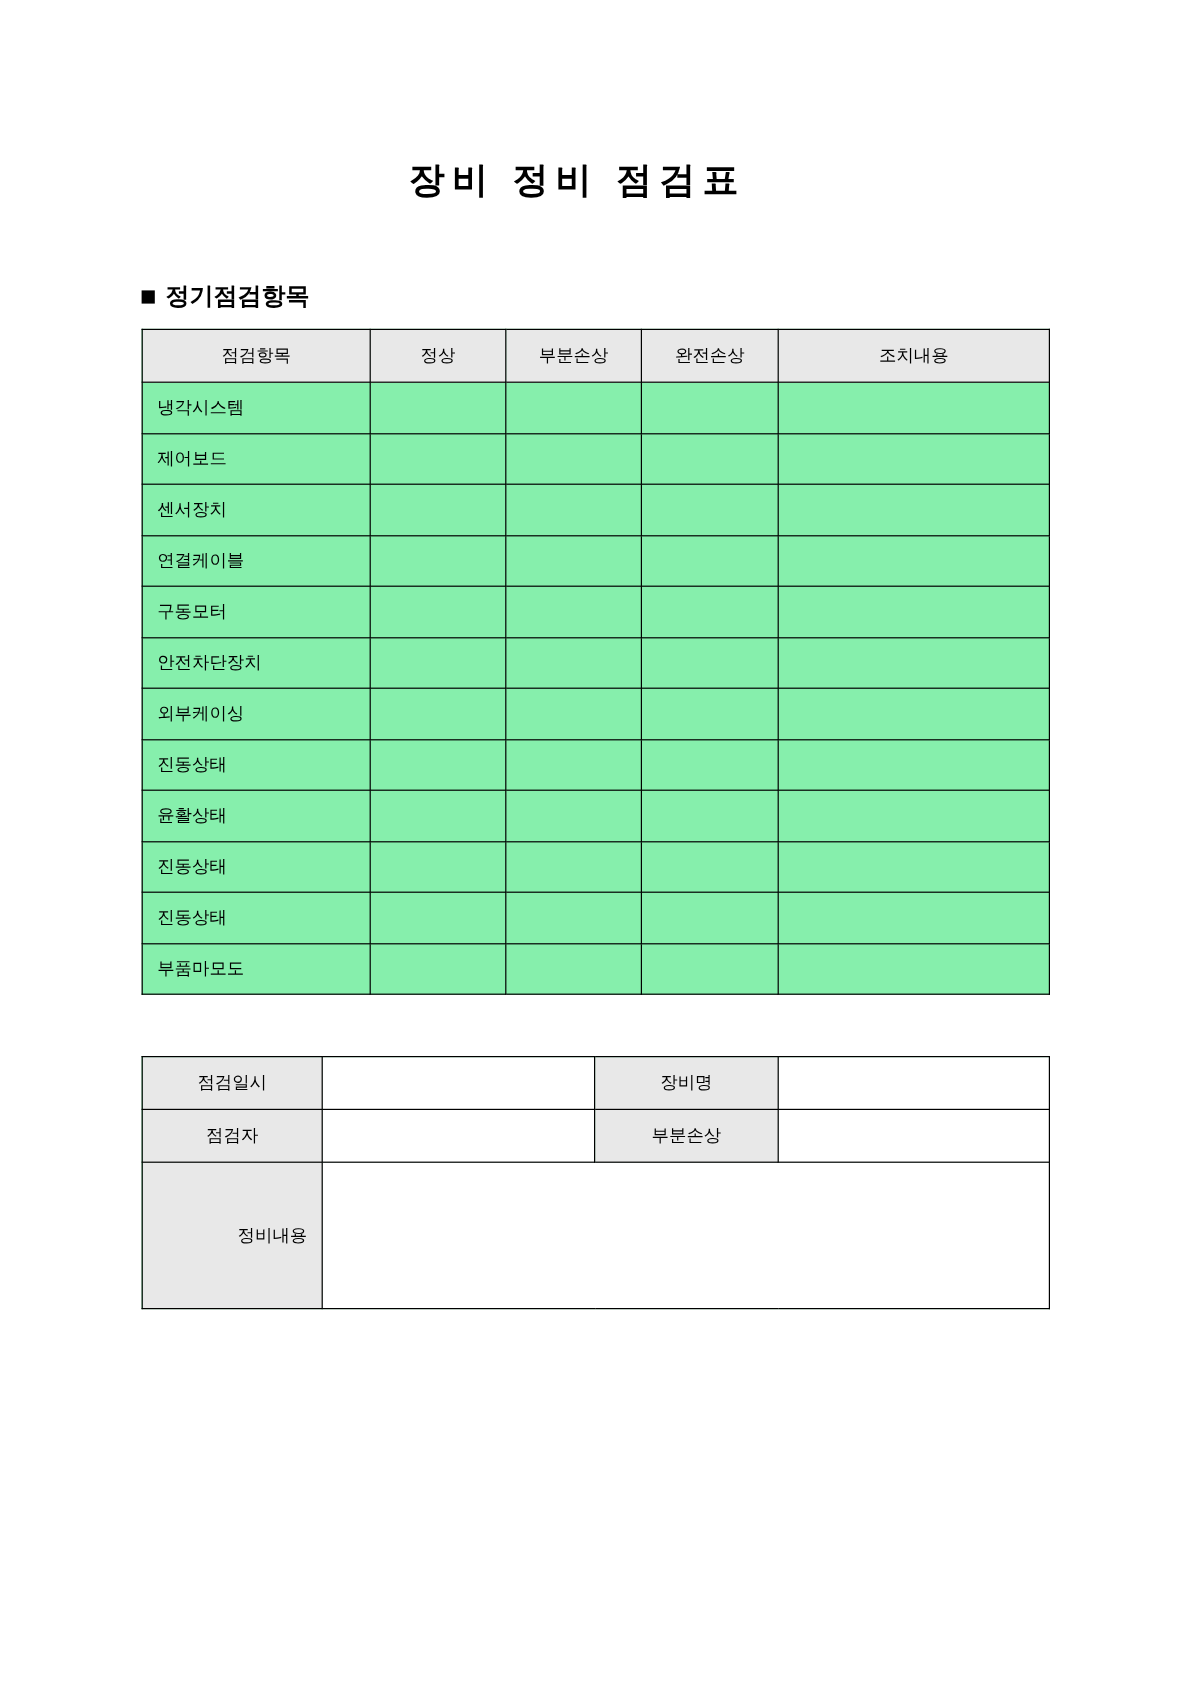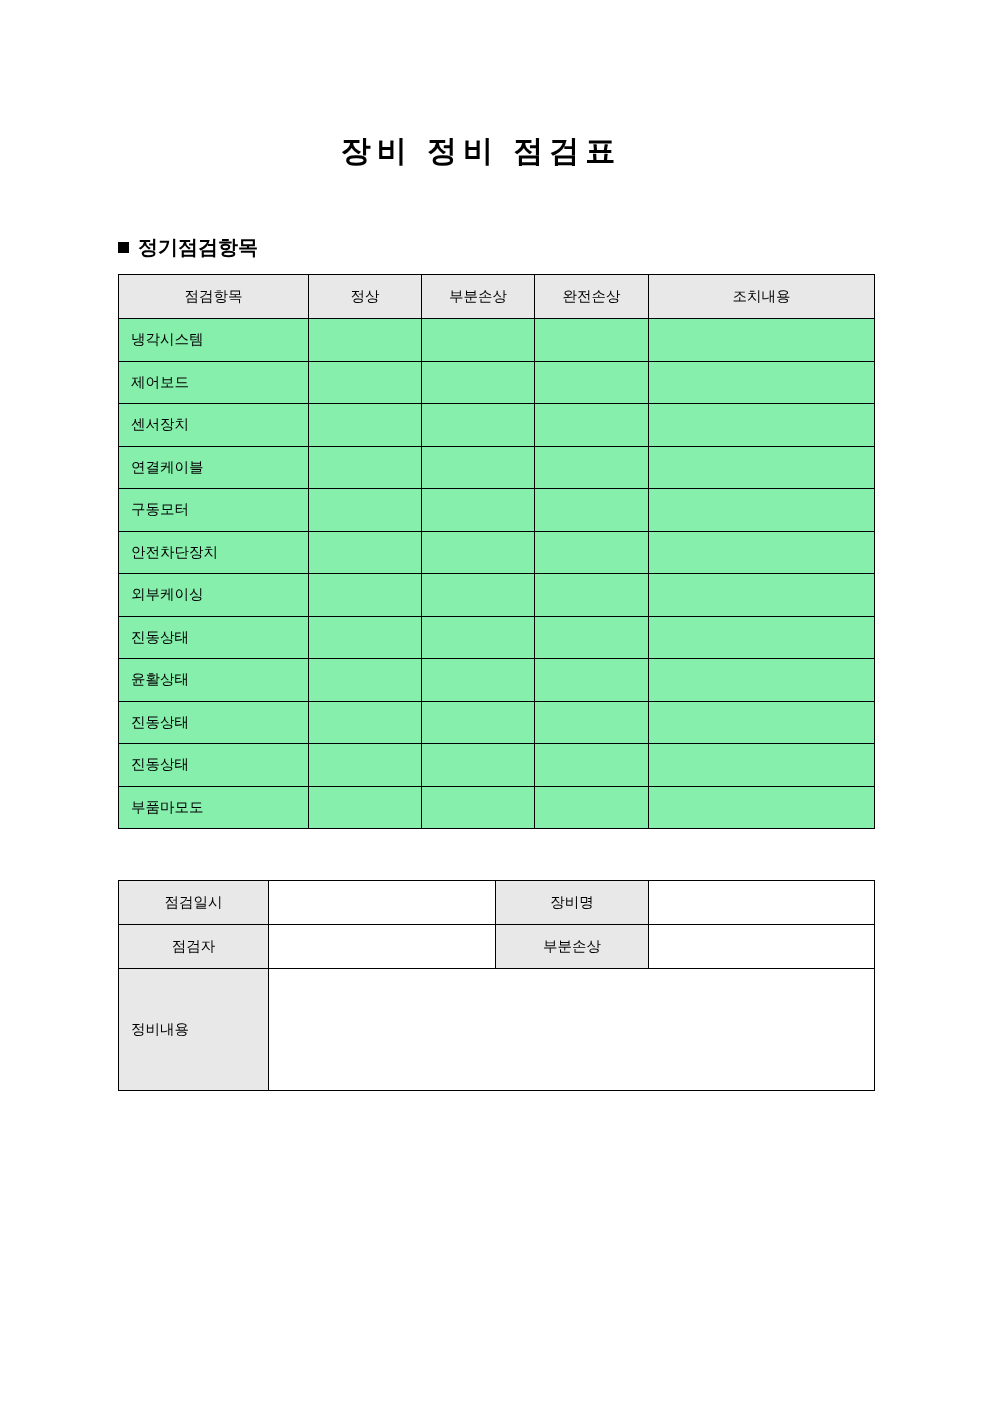--- a/index.html
+++ b/index.html
@@ -99,21 +99,21 @@
   }
   .t-record td.label {
     background: #e8e8e8;
     text-align: center;
   }
   .t-record td.value {
     background: #fff;
   }
   .t-record td.label-tall {
     background: #e8e8e8;
-    text-align: left;
+    text-align: right;
     height: 122px;
     vertical-align: middle;
   }
   .t-record td.value-tall {
     background: #fff;
     height: 122px;
   }
 </style>
 </head>
 <body>

